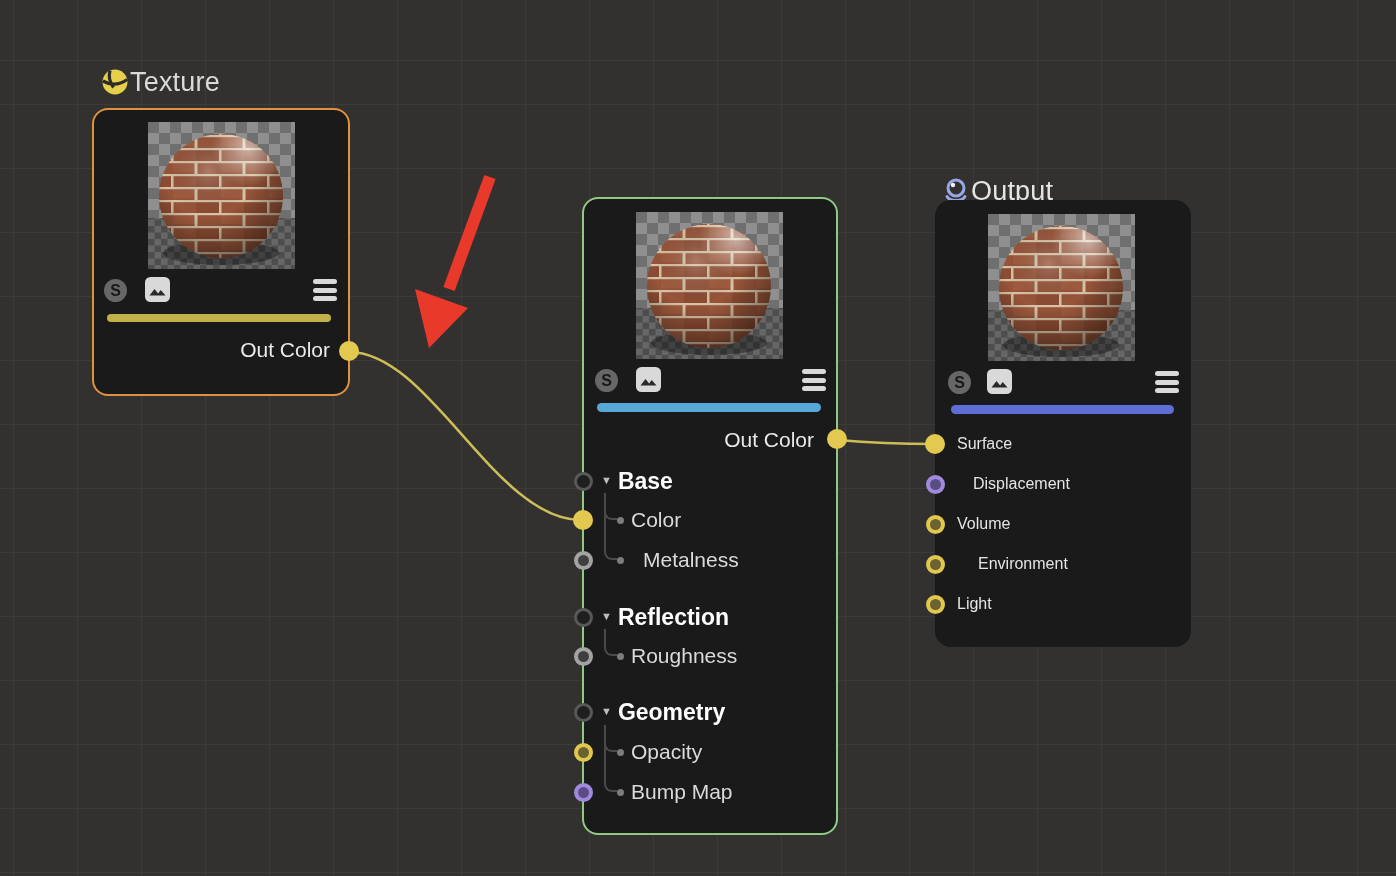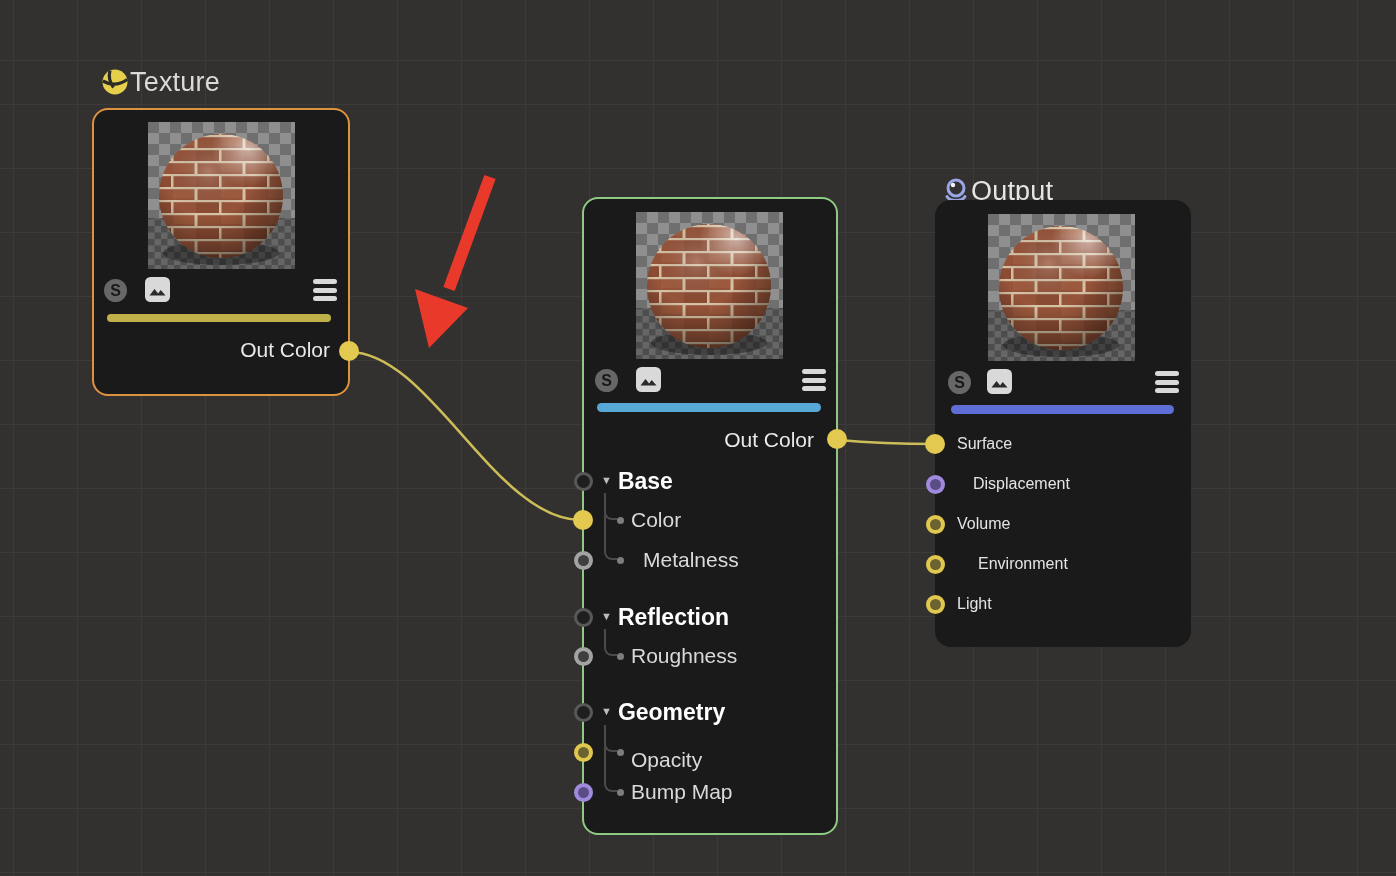--- a/index.html
+++ b/index.html
@@ -194,21 +194,21 @@
 
     <div class="port hollow" style="left:-10px; top:504px;"></div>
     <div class="row" style="left:17px; top:500px; height:26px;">
       <span class="tri">▼</span>
       <span class="section-label">Geometry</span>
     </div>
     <div class="branch-v" style="left:20px; top:526px; height:58px;"></div>
     <div class="elbow" style="left:20px; top:537px;"></div>
     <div class="bullet" style="left:33px; top:549.5px;"></div>
     <div class="port ring" style="left: -10px; top: 544px; border-color: rgb(224, 199, 78); background-color: rgb(107, 98, 50);"></div>
-    <div class="row" style="left:47px; top:540px; height:26px;margin-top:8px;">
+    <div class="row" style="left:47px; top:540px; height:26px;">
       <span class="child-label">Opacity</span>
     </div>
     <div class="elbow" style="left:20px; top:577px;"></div>
     <div class="bullet" style="left:33px; top:589.5px;"></div>
     <div class="port ring" style="left: -10px; top: 584px; border-color: rgb(161, 138, 222); background-color: rgb(90, 77, 133);"></div>
     <div class="row" style="left:47px; top:580px; height:26px;">
       <span class="child-label">Bump Map</span>
     </div>
   </div>
 

